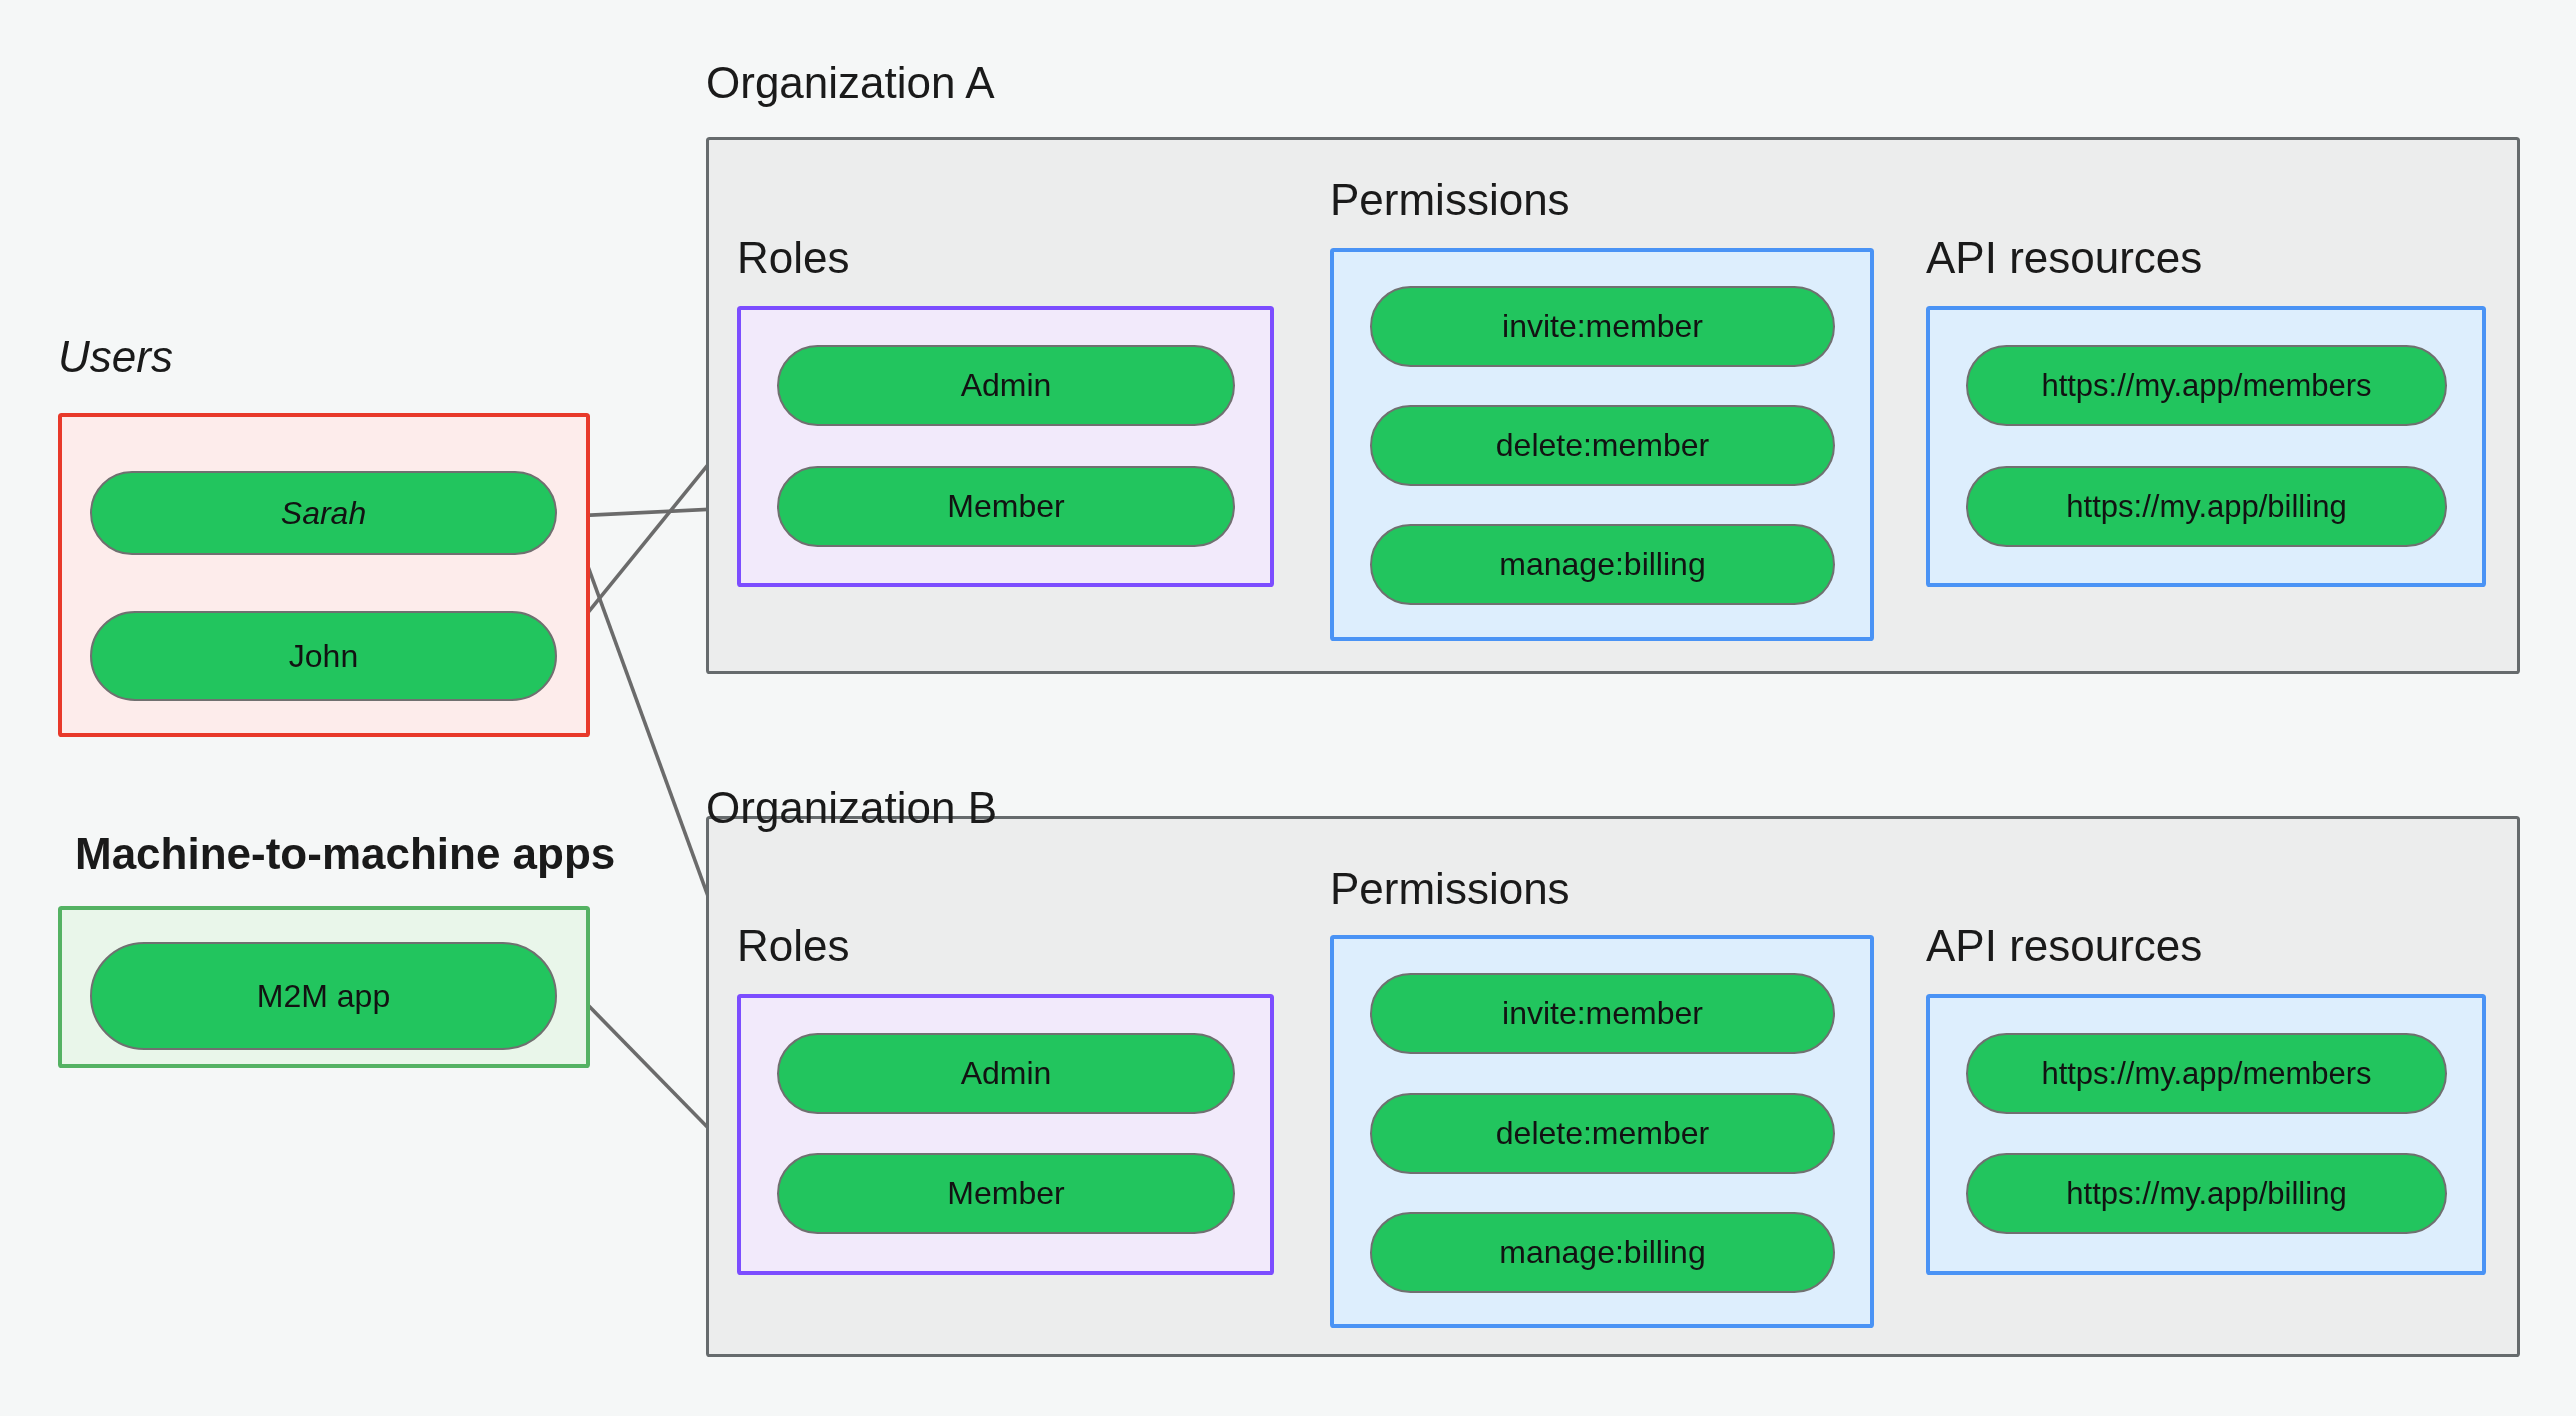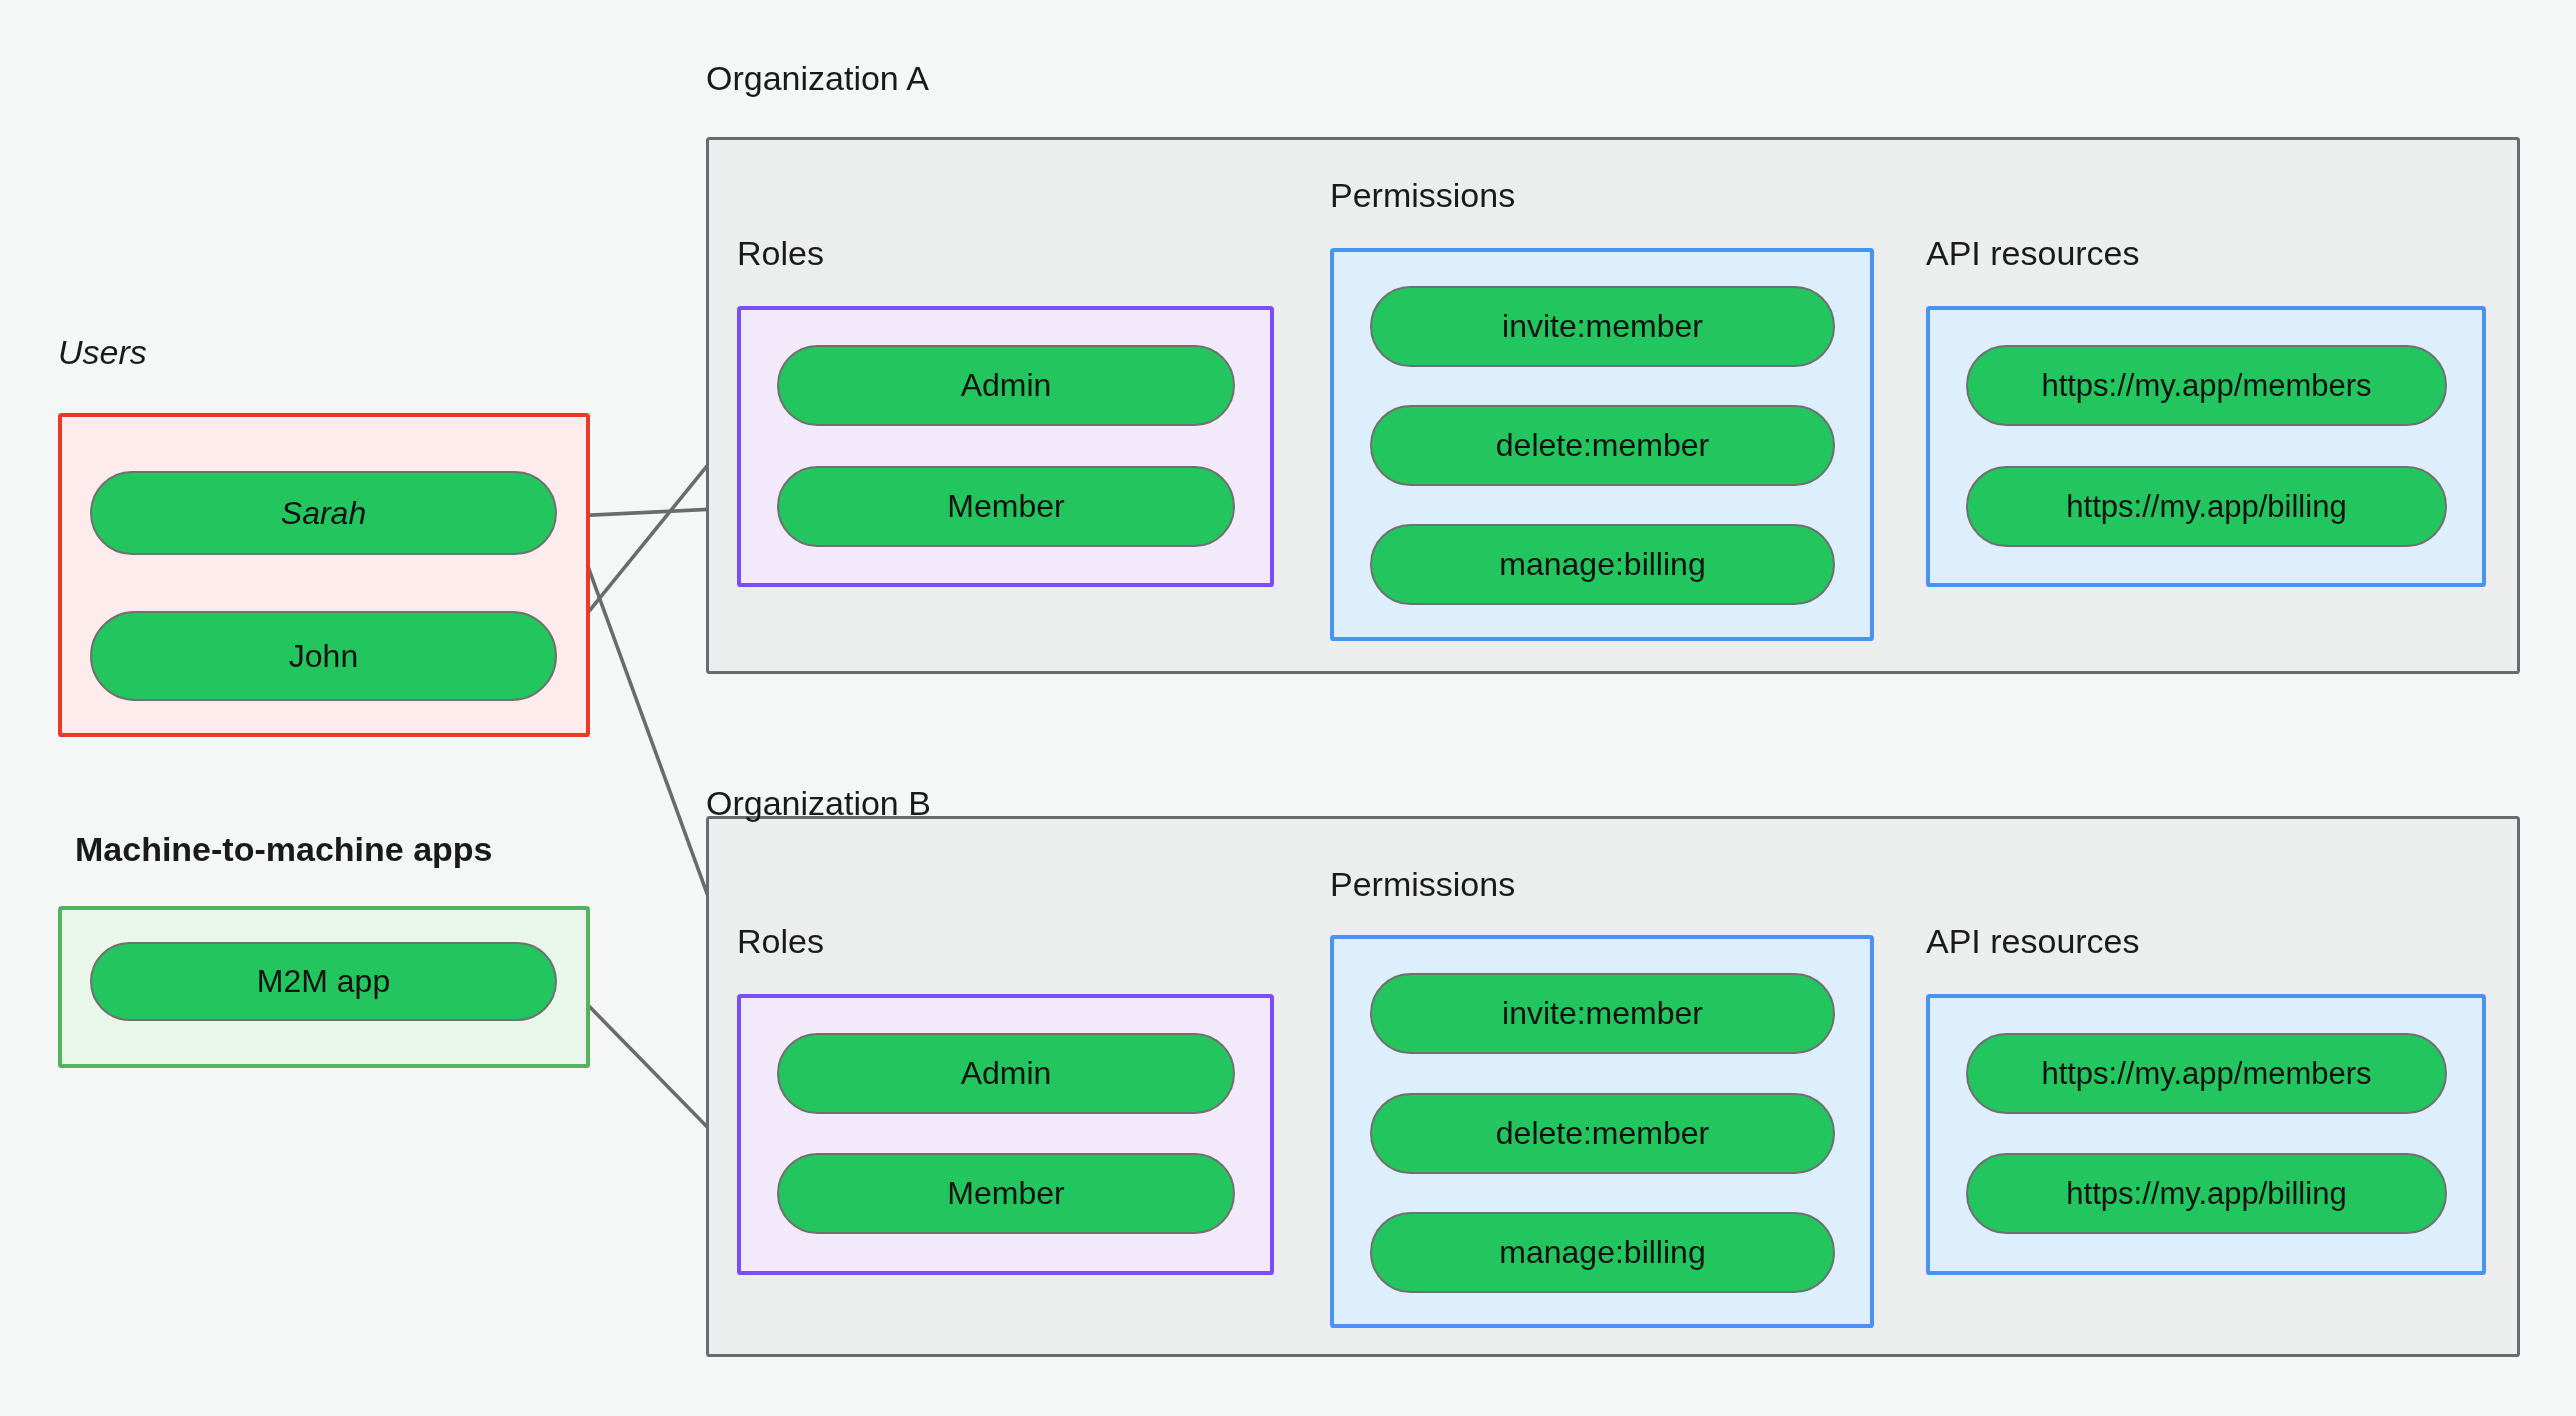--- a/index.html
+++ b/index.html
@@ -27,21 +27,21 @@
     left: 0; top: 0;
     width: 2576px;
     height: 1416px;
     pointer-events: none;
     z-index: 1;
   }
 
   
   .group-label {
     position: absolute;
-    font-size: 34px;
+    font-size: 44px;
     line-height: 1;
     color: #1a1a1a;
     white-space: nowrap;
     z-index: 3;
   }
 
   
   .org-box {
     position: absolute;
     background: #eceded;
@@ -148,21 +148,21 @@
   </div>
 
   <div class="pill" style="left:90px; top:590px; width:467px; height:90px;margin-top:21px;">
     <span class="pill-label">John</span>
   </div>
 
   <div class="group-label" style="left:75px; top:832px;font-weight:bold;">Machine-to-machine apps</div>
 
   <div class="cat-box cat-m2m" style="left:58px; top:906px; width:532px; height:162px;"></div>
 
-  <div class="pill" style="left:90px; top:942px; width:467px; height:79px;">
+  <div class="pill" style="left:90px; top:942px; width:467px; height:108px;">
     <span class="pill-label">M2M app</span>
   </div>
 
   <div class="group-label" style="left:706px; top:61px;">Organization A</div>
 
   <div class="org-box" style="left:706px; top:137px; width:1814px; height:537px;"></div>
 
   <div class="group-label" style="left:737px; top:236px;">Roles</div>
 
   <div class="cat-box cat-roles" style="left:737px; top:306px; width:537px; height:281px;"></div>

